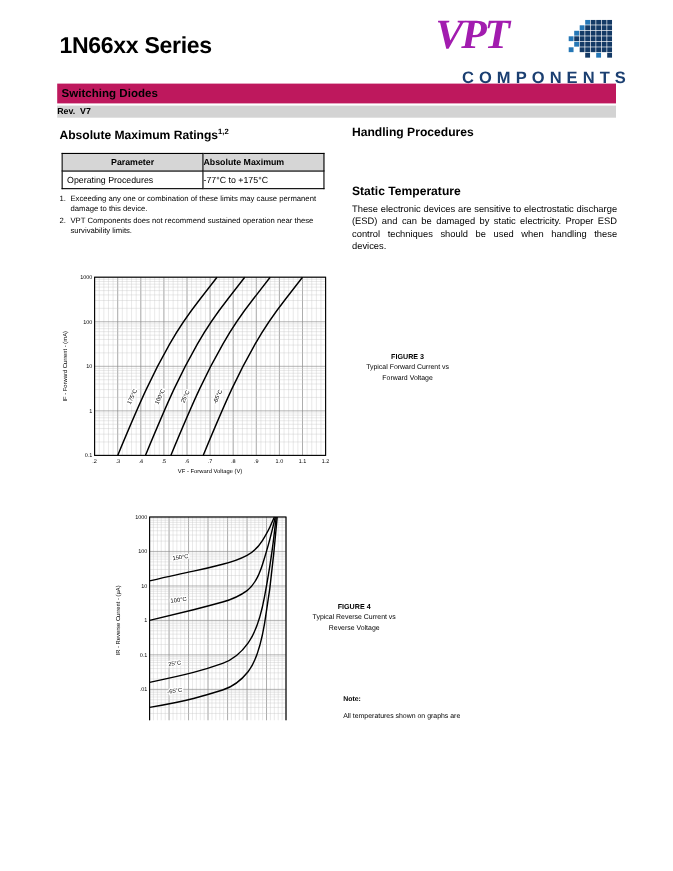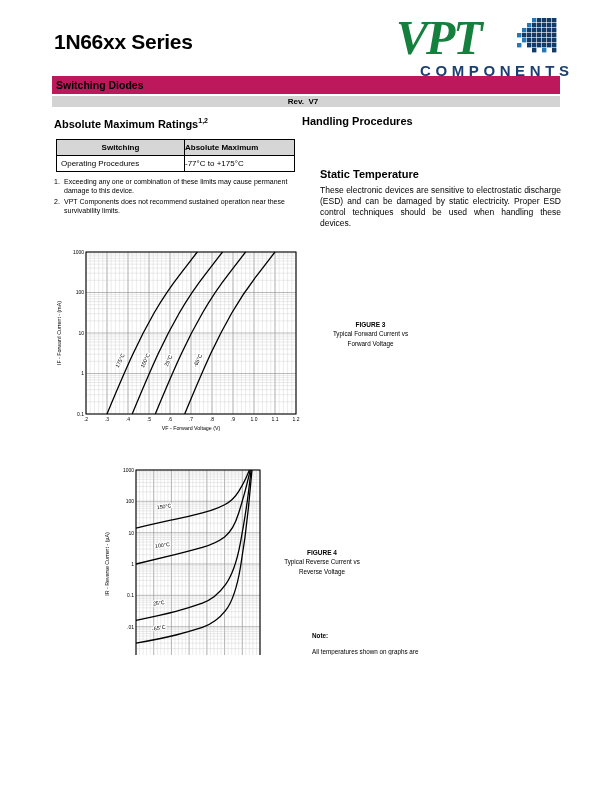--- a/index.html
+++ b/index.html
@@ -5,48 +5,48 @@
 <style>
   *{margin:0;padding:0;box-sizing:border-box}
   html,body{background:#fff}
   .page{position:relative;width:612px;height:655px;background:#fff;margin:0 auto;
         font-family:"Liberation Sans",sans-serif;color:#000;overflow:hidden}
   .abs{position:absolute}
 
   
   .doc-title{left:54px;top:30px;font-size:21px;font-weight:bold;letter-spacing:-0.3px}
   .logo{left:396px;top:16px;width:166px;height:58px}
-  .logo-brand{position:absolute;left:0;top:-6px;font-size:48px;font-weight:bold;font-style:italic;
-              color:#15803d;letter-spacing:-2px;font-family:"Liberation Serif",serif}
+  .logo-brand{position:absolute;left:0;top:-6px;font-size:38px;font-weight:bold;font-style:italic;
+              color:#a21caf;letter-spacing:-2px;font-family:"Liberation Serif",serif}
   .logo-px{position:absolute;left:116px;top:2px}
   .logo-word{position:absolute;left:24px;top:46px;font-size:15px;font-weight:bold;color:#1b3f71;
              letter-spacing:4.6px;white-space:nowrap}
 
   
   .band1{left:52px;top:76px;width:508px;height:18px;background:#be185d;
          font-size:10.5px;font-weight:bold;line-height:18px;padding-left:4px}
   .band2{left:52px;top:96px;width:508px;height:11px;background:#d3d3d3;
-         font-size:8px;font-weight:bold;line-height:11px;text-align:center;padding-right:6px;white-space:pre}
+         font-size:8px;font-weight:bold;line-height:11px;text-align:left;padding-right:6px;white-space:pre}
 
   
   .h-section{font-size:11px;font-weight:bold}
   .amr-head{left:54px;top:117px}
   .amr-head sup{font-size:7px}
   .amr-table{left:56px;top:139px;border-collapse:collapse;font-size:8px}
   .amr-table td{border:1px solid #000;height:16px}
   .amr-table .th{background:#d6d6d6;font-weight:bold;text-align:center}
   .amr-table .c1{width:128px}
   .amr-table .c2{width:110px;text-align:left}
   .amr-table .param{padding-left:4px}
   .footnotes{left:54px;top:177px;width:248px;font-size:7px;line-height:1.3}
   .footnote{display:flex;margin-bottom:2px}
   .footnote .num{width:10px;flex:0 0 10px}
 
   
-  .rc-h1{left:302px;top:115px}
+  .rc-h1{left:320px;top:115px}
   .rc-p1{left:320px;top:132px;width:241px;font-size:8.5px;line-height:1.3;text-align:justify}
   .rc-h2{left:320px;top:168px}
   .rc-p2{left:320px;top:185px;width:241px;font-size:8.5px;line-height:1.3;text-align:justify}
 
   
   .fig3-wrap{left:52px;top:244px}
   .fig4-wrap{left:100px;top:462px}
   svg text{font-family:"Liberation Sans",sans-serif;fill:#000}
   .caption{text-align:center;font-size:6.3px;line-height:1.45}
   .caption .cap-title{font-weight:bold;font-size:6.5px}
@@ -125,21 +125,21 @@
   <div class="abs band1">Switching Diodes</div>
   <div class="abs band2">Rev.  V7</div>
 
   <div class="abs h-section amr-head">
     <span>Absolute Maximum Ratings</span><sup>1,2</sup>
   </div>
 
   <table class="abs amr-table">
     <tbody>
         <tr>
-      <td class="th c1">Switching</td>
+      <td class="th c1">Parameter</td>
       <td class="th c2">Absolute Maximum</td>
     </tr>
     <tr>
       <td class="c1 param">Operating Procedures</td>
       <td class="c2">-77°C to +175°C</td>
     </tr>
   </tbody>
     </table>
 
   <div class="abs footnotes">

